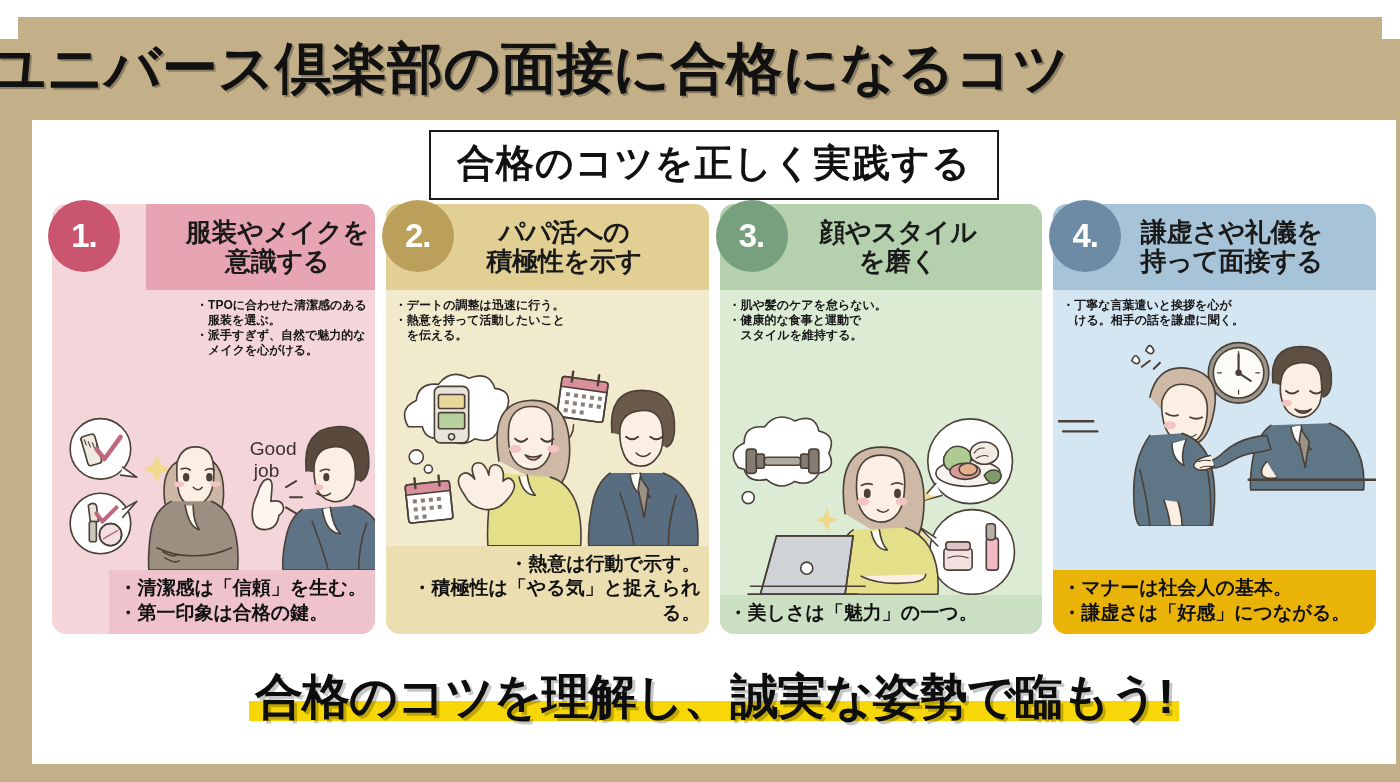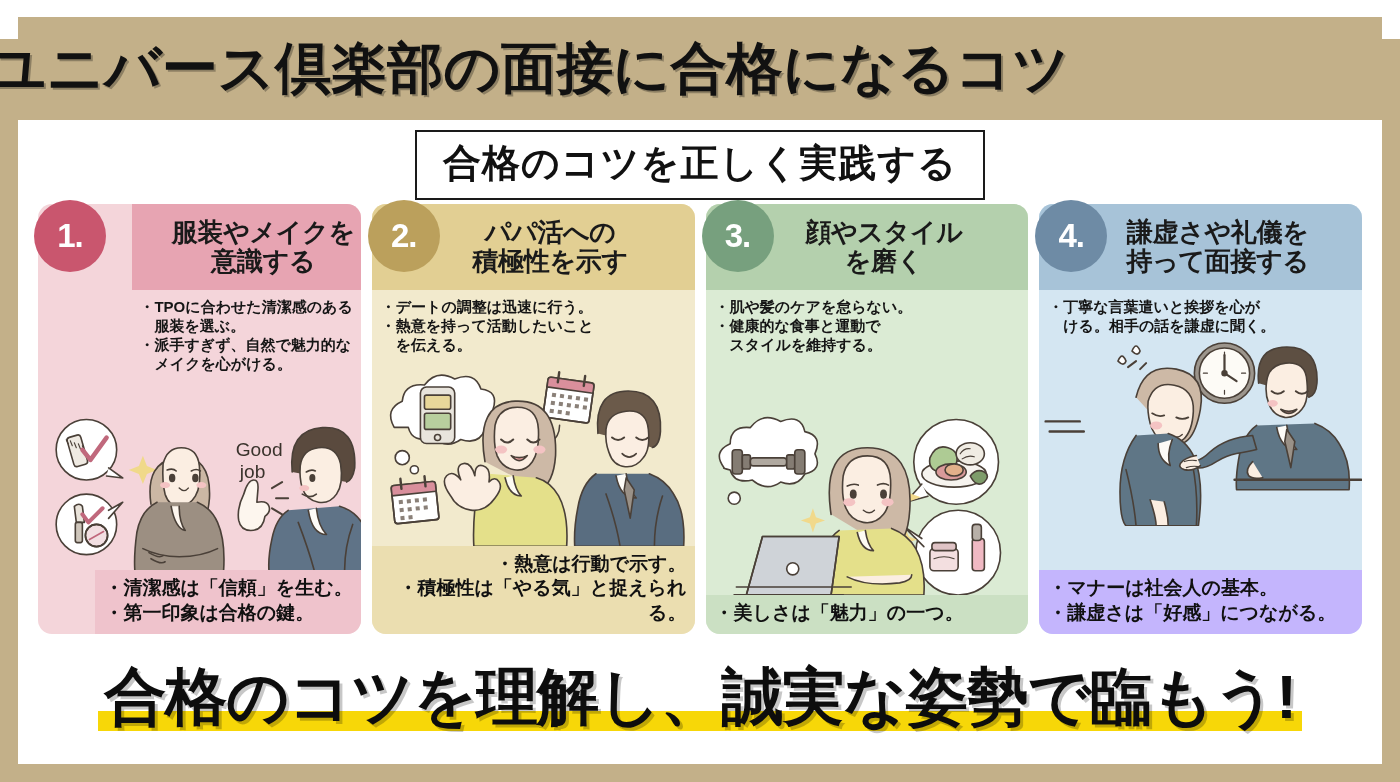--- a/index.html
+++ b/index.html
@@ -40,21 +40,21 @@
     letter-spacing: 0px;
     color: #111111;
     white-space: nowrap;
     text-shadow: 2px 2px 0 rgba(0,0,0,0.28);
     transform: scaleX(1.02);
   }
 
   
   #content {
     position: absolute;
-    left: 18px; top: 120px;
+    left: 32px; top: 120px;
     width: 1364px; height: 644px;
     background: #ffffff;
   }
 
   
   #subtitle-wrap {
     position: absolute; left: 0; top: 10px; width: 1364px;
     display: flex; justify-content: center;
   }
   #subtitle-box {
@@ -103,21 +103,21 @@
     left: -4px; top: -4px;
     width: 72px; height: 72px;
     border-radius: 50%;
     display: flex; align-items: center; justify-content: center;
     color: #ffffff; font-size: 33px; font-weight: 700;
     z-index: 5;
     letter-spacing: -1px;
   }
   .card-bullets {
     padding: 8px 8px 4px 9px;
-    font-size: 15px; line-height: 1.26; color: #151515;
+    font-size: 12px; line-height: 1.26; color: #151515;
     font-weight: 600;
   }
   .card-bullets .b { display: block; text-indent: -11px; padding-left: 11px; }
   .illus {
     position: relative;
     flex: 1 1 auto;
     min-height: 0;
   }
   .card-footer {
     padding: 6px 8px 9px 9px;
@@ -130,21 +130,21 @@
     position: absolute; left: 0; bottom: 8px; width: 1364px; height: 118px;
     display: flex; align-items: center; justify-content: center;
   }
   #banner-inner { position: relative; display: inline-block; padding: 0 6px; }
   #banner-highlight {
     position: absolute; left: 0; right: 0; bottom: 8px; height: 20px;
     background: #f7d708; z-index: 0;
   }
   #banner-text {
     position: relative; z-index: 1;
-    font-size: 62px; font-weight: 700; color: #0d0d0d;
+    font-size: 48px; font-weight: 700; color: #0d0d0d;
     white-space: nowrap; letter-spacing: -1px;
     text-shadow: 3px 3px 0 rgba(0,0,0,0.22);
   }
 
   
   .illus svg { display: block; width: 100%; height: 100%; }
 </style>
 </head>
 <body>
 
@@ -482,21 +482,21 @@
                 <path d="M212 98 q-24 4 -38 14 q-12 8 -20 12" fill="#5f7686"></path>
                 <path d="M212 96 q-26 2 -42 16 q-8 8 -16 10 q-4 2 0 6 q10 2 22 -6 q10 -6 20 -8 q12 -2 20 -4z" fill="#5f7686"></path>
                 <path d="M156 116 q-12 2 -16 8 q-2 4 4 6 q8 2 16 -4" fill="#fbeee2"></path>
                 <path d="M144 122 q6 -2 12 -1 M146 128 q6 -2 12 -1" stroke-width="1.1"></path>
 
                 <path d="M194 140 L320 140" stroke-width="2.4"></path>
                 <path d="M212 122 q-8 8 -4 14 q4 4 14 2" fill="#fbeee2"></path>
               </g>
             </svg>
           </div>
-          <div class="card-footer" style="background: #c4b5fd; margin-top: 44px;">
+          <div class="card-footer" style="background: #eab308; margin-top: 44px;">
             <span class="b">・マナーは社会人の基本。</span>
             <span class="b">・謙虚さは「好感」につながる。</span>
           </div>
         </div>
       </div>
 
     </div>
 
     <div id="banner">
       <div id="banner-inner">

